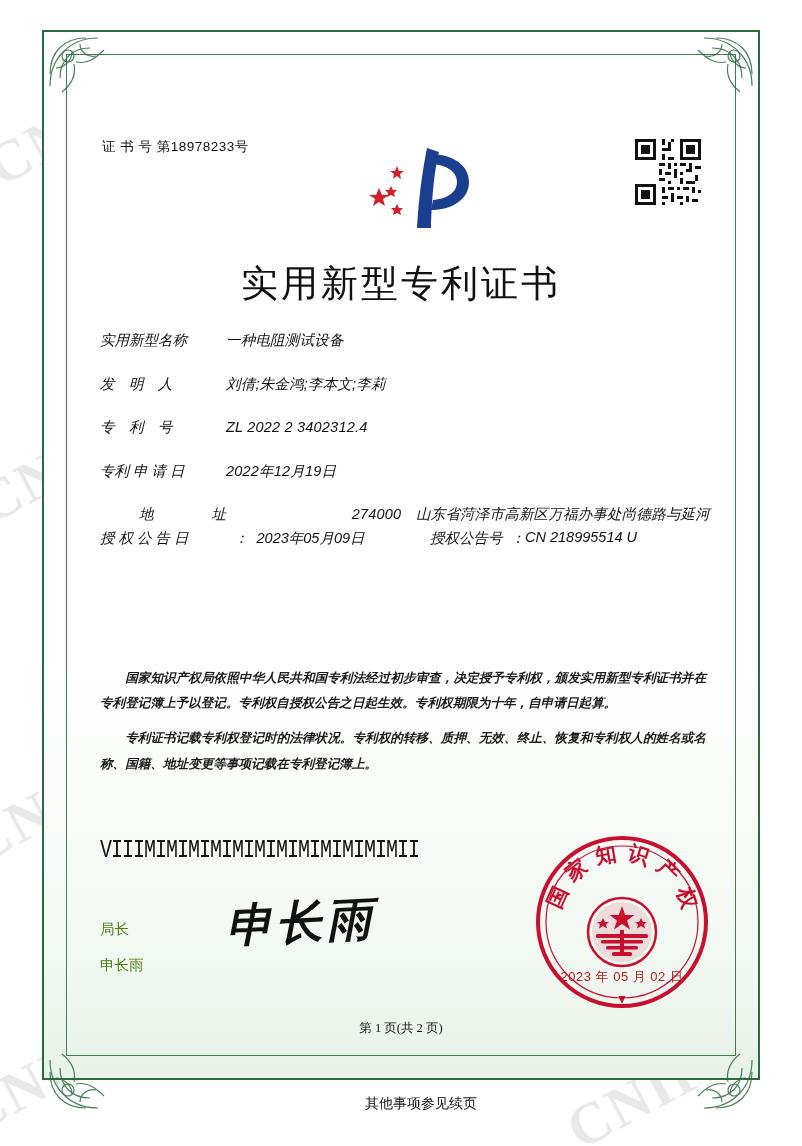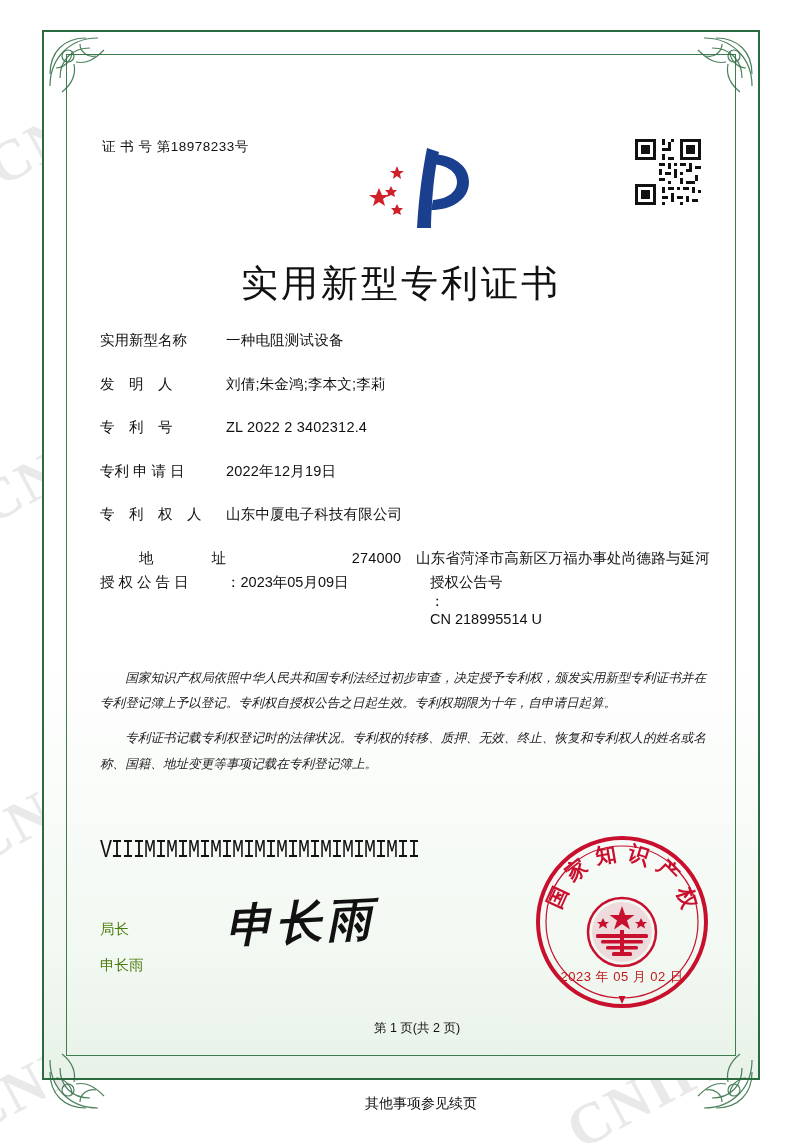--- a/index.html
+++ b/index.html
@@ -70,48 +70,48 @@
   }
   .qr svg{display:block;}
 
   .title{
     position:absolute;left:0;top:205px;width:670px;
     text-align:center;
     font-family:"DejaVu Serif","Liberation Serif",serif;
     font-size:37px;font-weight:normal;letter-spacing:3px;color:#111;
   }
 
-  .fields{position:absolute;left:34px;top:276px;width:610px;}
+  .fields{position:absolute;left:34px;top:276px;width:610px;font-style:italic;}
   .frow{
     display:flex;align-items:flex-start;
     margin-bottom:22.5px;
     font-size:14.5px;color:#111;
     line-height:1.45;
   }
   .flabel{
     width:126px;flex:0 0 126px;
     letter-spacing:0px;
     white-space:pre;
   }
   .fval{flex:1;letter-spacing:.2px;}
   .fval2{margin-left:126px;}
 
   .row-split{display:flex;align-items:flex-start;font-size:14.5px;color:#111;margin-bottom:18px;}
-  .split-left{display:flex;flex:0 0 330px;}
-  .split-right{display:flex;flex-direction:column;}
+  .split-left{display:flex;flex:0 0 330px;gap:8px;}
+  .split-right{display:flex;}
   .split-right .flabel{width:auto;flex:0 0 auto;margin-right:8px;}
 
   .para{
     position:absolute;left:34px;top:611px;width:606px;
     font-family:"DejaVu Serif","Liberation Serif",serif;
     font-size:12.6px;color:#1a1a1a;line-height:2.0;
     text-align:justify;
     font-style:italic;
   }
-  .para p{margin:0 0 10px 0;text-indent:2em;}
+  .para p{margin:0 0 10px 0;text-indent:2em;font-weight:bold;}
 
   .barcode{
     position:absolute;left:34px;top:782px;
     font-family:"Liberation Mono","DejaVu Sans Mono",monospace;
     font-size:20px;letter-spacing:-1px;color:#111;
     transform:scaleY(1.25);transform-origin:left top;
   }
 
   .sig-block{position:absolute;left:34px;top:866px;font-size:14.5px;color:#4d7c0f;}
   .sig-block div{margin-bottom:17px;}
@@ -129,22 +129,22 @@
     position:absolute;right:24px;top:778px;width:180px;height:180px;
   }
   .seal svg{display:block;}
   .seal-date{
     position:absolute;left:22px;top:136px;width:136px;text-align:center;
     font-size:13px;color:#c01a1a;font-family:"Liberation Sans","DejaVu Sans",sans-serif;
     letter-spacing:.5px;
   }
 
   .page-no{
-    position:absolute;left:16px;top:966px;width:670px;text-align:center;
-    font-size:12.5px;color:#111;
+    position:absolute;left:0;top:966px;width:670px;text-align:center;
+    font-size:12.5px;color:#111;font-family:Liberation Serif, serif;
   }
   .footnote{
     position:absolute;left:0;top:1095px;width:802px;text-align:center;
     font-size:14px;color:#111;z-index:4;
     font-family:"DejaVu Serif","Liberation Serif",serif;
     padding-left:20px;
   }
 </style>
 </head>
 <body>
@@ -315,24 +315,20 @@
       <div class="frow">
         <span class="flabel">专　利　号</span>
         <span class="fval">ZL 2022 2 3402312.4</span>
       </div>
 
       <div class="frow">
         <span class="flabel">专利 申 请 日</span>
         <span class="fval">2022年12月19日</span>
       </div>
 
-      <div class="frow">
-        <span class="flabel">专　利　权　人</span>
-        <span class="fval">山东中厦电子科技有限公司</span>
-      </div>
 
       <div class="frow" style="margin-bottom:4px;text-align:right;">
         <span class="flabel">地　　　　址</span>
         <span class="fval">274000　山东省菏泽市高新区万福办事处尚德路与延河</span>
       </div>
 
       <div class="row-split">
         <span class="split-left">
           <span class="flabel">授 权 公 告 日</span>
           <span>：</span>

